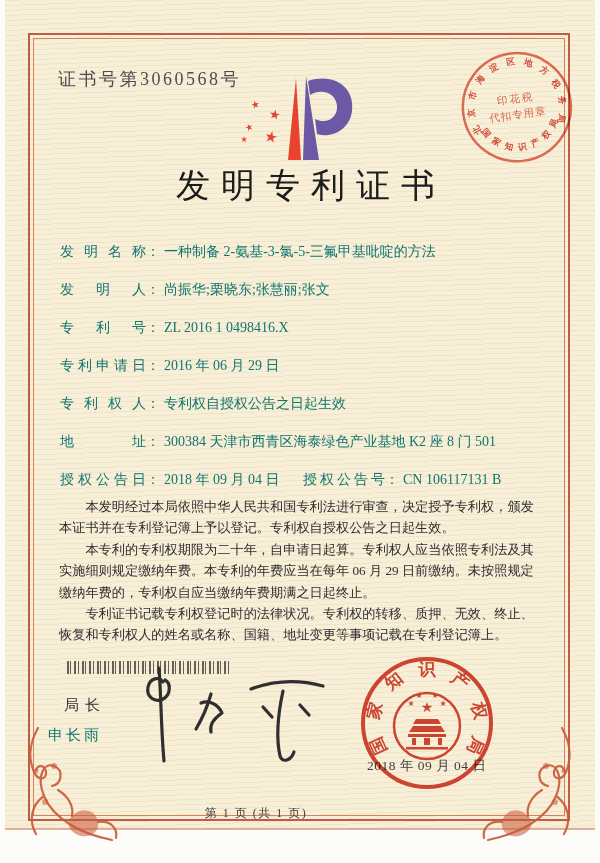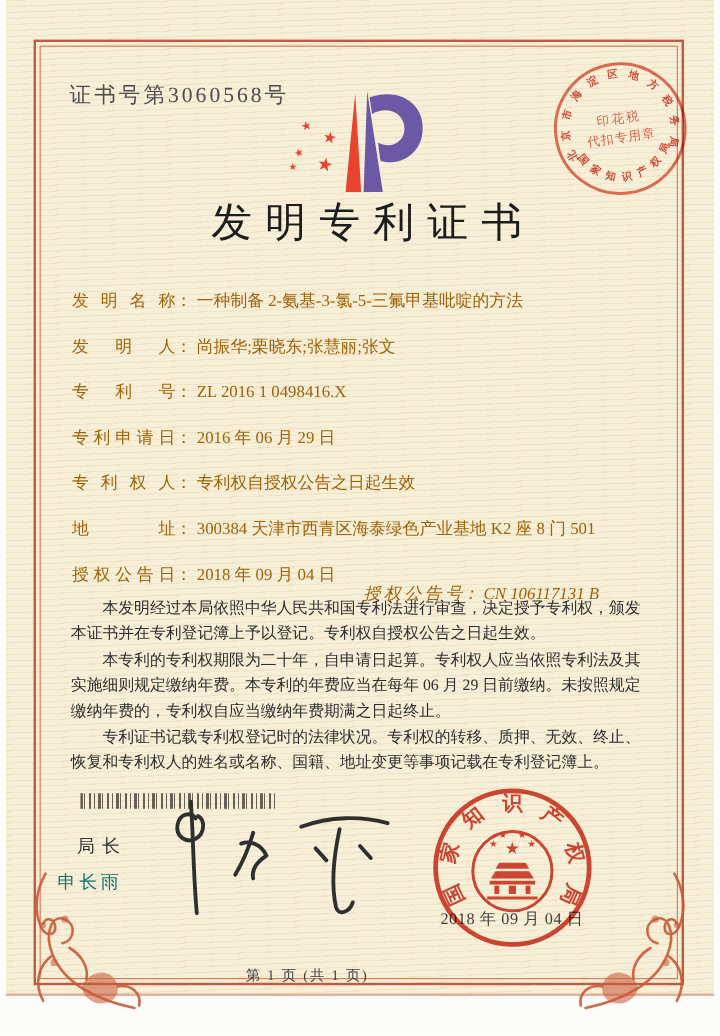--- a/index.html
+++ b/index.html
@@ -22,26 +22,26 @@
   .frame-outer { position:absolute; left:28px; top:33px; width:542px; height:788px; border:2px solid #bd5e44; }
   .frame-inner { position:absolute; left:33px; top:38px; width:532px; height:778px; border:1px solid #d4825c; }
 
   .cert-no { position:absolute; left:58px; top:67px; font-size:18px; letter-spacing:2.5px; color:#4d4d4d; }
 
   .logo { position:absolute; left:232px; top:72px; }
 
   .title { position:absolute; left:0; top:163px; width:600px; text-align:center;
            font-size:34px; letter-spacing:11px; padding-left:22px; color:#1c1c1c; font-weight:500; }
 
-  .rows { position:absolute; left:60px; top:242px; width:486px; font-size:14px; color:#a16207; }
+  .rows { position:absolute; left:60px; top:242px; width:486px; font-size:14px; color:#0f766e; }
   .row { display:flex; line-height:20px; margin-bottom:18px; position:relative; }
   .lbl { display:inline-block; width:86px; text-align:justify; text-align-last:justify; flex:none; }
   .col { flex:none; margin-right:4px; }
   .val { white-space:nowrap; }
-  .grant-no { position:absolute; left:243px; top:16px; display:flex;font-style:italic; }
+  .grant-no { position:absolute; left:243px; top:0; display:flex; }
   .grant-no .lbl { width:82px; }
 
   .body-text { position:absolute; left:59px; top:496px; width:486px;
                font-size:13.2px; line-height:21.4px; color:#2e2e2e; }
   .body-text p { text-indent:2em; }
 
   .barcode { position:absolute; left:67px; top:661px; width:163px; height:13px; opacity:.82;
     background:repeating-linear-gradient(90deg,
       #47413a 0 2px, rgba(0,0,0,0) 2px 3px,
       #47413a 3px 4px, rgba(0,0,0,0) 4px 7px,

